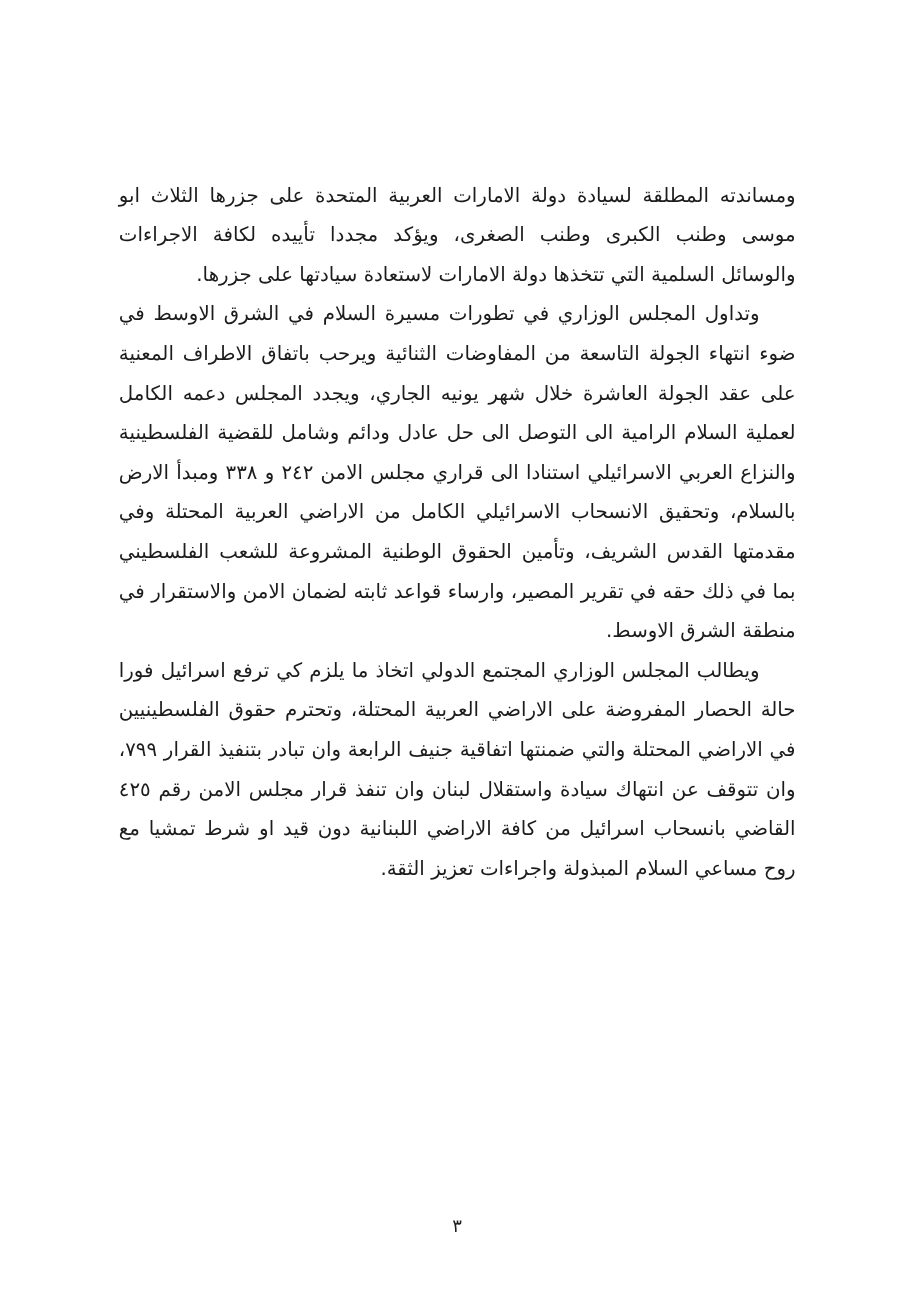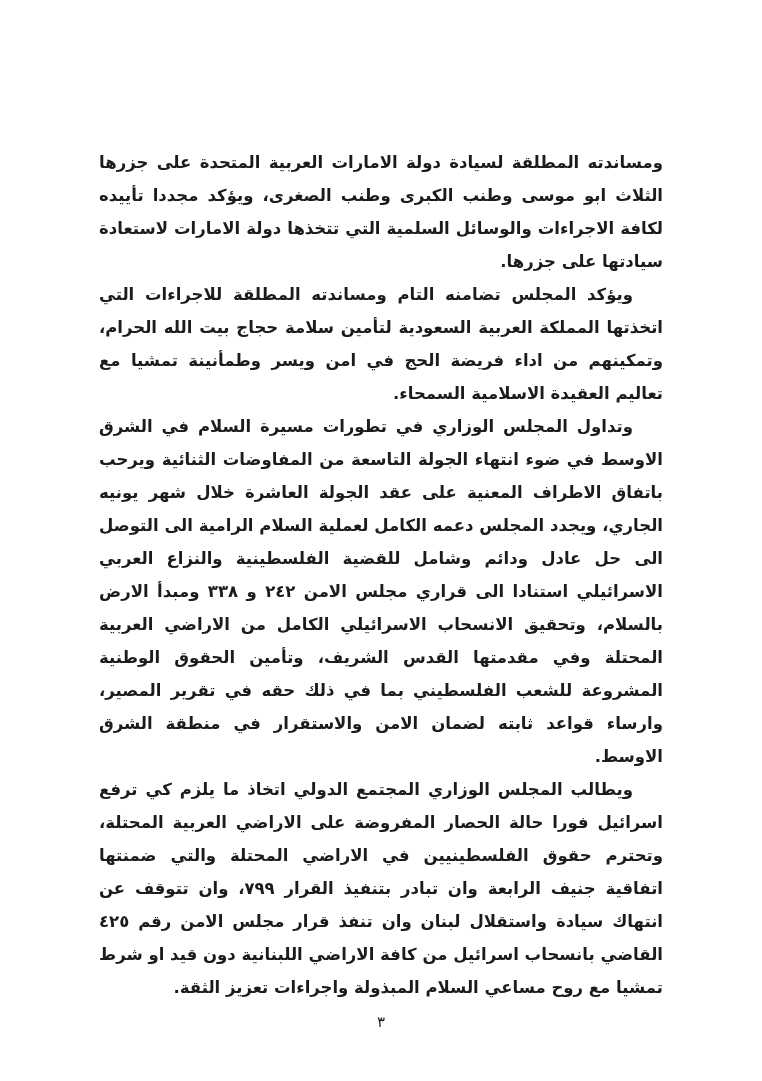--- a/index.html
+++ b/index.html
@@ -23,21 +23,20 @@
     direction: rtl;
     text-align: justify;
     color: #1c1c1c;
     font-size: 16.5px;
     line-height: 33px;
     letter-spacing: 0;
   }
   .para {
     margin: 0;
     text-indent: 30px; 
-    font-weight: bold;
   }
   .para.continuation {
     text-indent: 0; 
   }
   .page-number {
     position: absolute;
     top: 1012px;
     left: 0;
     width: 100%;
     text-align: center;
@@ -46,18 +45,17 @@
     font-size: 15px;
     line-height: 20px;
   }
 </style>
 </head>
 <body>
 
 <div class="page">
   <div class="text-block">
     <p class="para continuation">ومساندته المطلقة لسيادة دولة الامارات العربية المتحدة على جزرها الثلاث ابو موسى وطنب الكبرى وطنب الصغرى، ويؤكد مجددا تأييده لكافة الاجراءات والوسائل السلمية التي تتخذها دولة الامارات لاستعادة سيادتها على جزرها.</p>
-    <p class="para">ويؤكد المجلس تضامنه التام ومساندته المطلقة للاجراءات التي اتخذتها المملكة العربية السعودية لتأمين سلامة حجاج بيت الله الحرام، وتمكينهم من اداء فريضة الحج في امن ويسر وطمأنينة تمشيا مع تعاليم العقيدة الاسلامية السمحاء.</p>
     <p class="para">وتداول المجلس الوزاري في تطورات مسيرة السلام في الشرق الاوسط في ضوء انتهاء الجولة التاسعة من المفاوضات الثنائية ويرحب باتفاق الاطراف المعنية على عقد الجولة العاشرة خلال شهر يونيه الجاري، ويجدد المجلس دعمه الكامل لعملية السلام الرامية الى التوصل الى حل عادل ودائم وشامل للقضية الفلسطينية والنزاع العربي الاسرائيلي استنادا الى قراري مجلس الامن ٢٤٢ و ٣٣٨ ومبدأ الارض بالسلام، وتحقيق الانسحاب الاسرائيلي الكامل من الاراضي العربية المحتلة وفي مقدمتها القدس الشريف، وتأمين الحقوق الوطنية المشروعة للشعب الفلسطيني بما في ذلك حقه في تقرير المصير، وارساء قواعد ثابته لضمان الامن والاستقرار في منطقة الشرق الاوسط.</p>
     <p class="para">ويطالب المجلس الوزاري المجتمع الدولي اتخاذ ما يلزم كي ترفع اسرائيل فورا حالة الحصار المفروضة على الاراضي العربية المحتلة، وتحترم حقوق الفلسطينيين في الاراضي المحتلة والتي ضمنتها اتفاقية جنيف الرابعة وان تبادر بتنفيذ القرار ٧٩٩، وان تتوقف عن انتهاك سيادة واستقلال لبنان وان تنفذ قرار مجلس الامن رقم ٤٢٥ القاضي بانسحاب اسرائيل من كافة الاراضي اللبنانية دون قيد او شرط تمشيا مع روح مساعي السلام المبذولة واجراءات تعزيز الثقة.</p>
   </div>
   <div class="page-number">٣</div>
 </div>
 
 </body></html>

